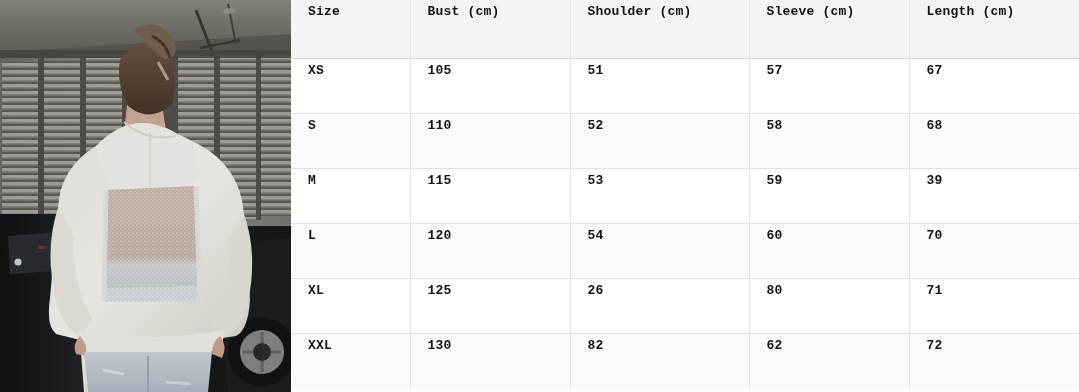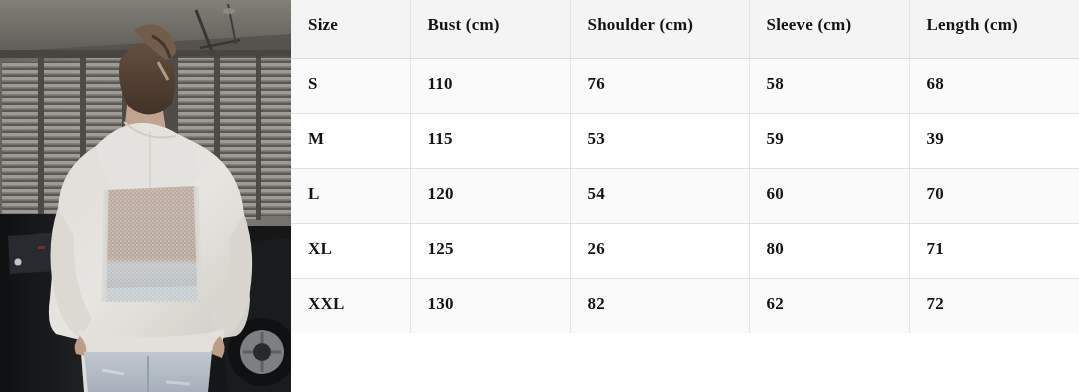--- a/index.html
+++ b/index.html
@@ -51,23 +51,23 @@
   table.size-table col.c-shoulder { width: 179px; }
   table.size-table col.c-sleeve   { width: 160px; }
   table.size-table col.c-length   { width: 170px; }
 
   table.size-table th,
   table.size-table td {
     border-right: 1px solid #e4e4e4;
     border-bottom: 1px solid #e2e2e2;
     text-align: left;
     vertical-align: top;
-    padding: 15px 0 0 17px;
-    font-family: Liberation Serif, serif;
-    font-size: 17px;
+    padding: 4px 0 0 17px;
+    font-family: Liberation Mono, monospace;
+    font-size: 13px;
     font-weight: bold;
     color: #131313;
     letter-spacing: 0.2px;
     white-space: nowrap;
   }
   table.size-table th:last-child,
   table.size-table td:last-child {
     border-right: none;
   }
   table.size-table thead th {
@@ -255,24 +255,31 @@
       <thead>
         <tr>
           <th>Size</th>
           <th>Bust (cm)</th>
           <th>Shoulder (cm)</th>
           <th>Sleeve (cm)</th>
           <th>Length (cm)</th>
         </tr>
       </thead>
       <tbody>
+        <tr>
+          <td>XS</td>
+          <td>105</td>
+          <td>51</td>
+          <td>57</td>
+          <td>67</td>
+        </tr>
         <tr class="alt">
           <td>S</td>
           <td>110</td>
-          <td>76</td>
+          <td>52</td>
           <td>58</td>
           <td>68</td>
         </tr>
         <tr>
           <td>M</td>
           <td>115</td>
           <td>53</td>
           <td>59</td>
           <td>39</td>
         </tr>

